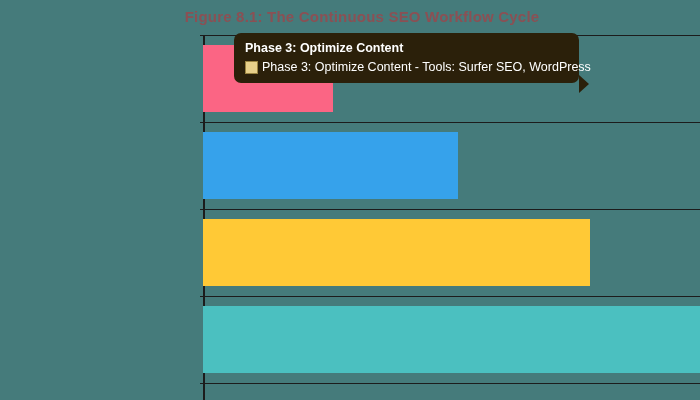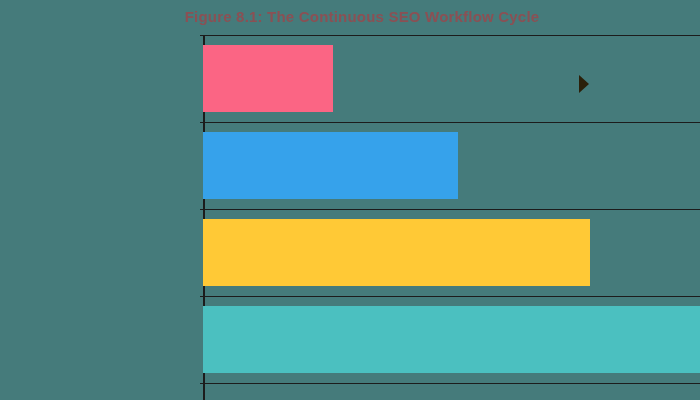--- a/index.html
+++ b/index.html
@@ -133,16 +133,23 @@
     <div class="axis-tick" style="top:329px; height:40px;"></div>
 
     <div class="bar" style="top:10px;  height:67px; width:130px; background:#fb6584;"></div>
 
     <div class="bar" style="top:97px;  height:67px; width:255px; background:#36a2eb;"></div>
 
     <div class="bar" style="top:184px; height:67px; width:387px; background:#ffc936;"></div>
 
     <div class="bar" style="top:271px; height:67px; width:509px; background:#4bc0c0;"></div>
 
+    <div class="tooltip" style="left:31px; top:-2px; width:345px;">
+      <div class="tooltip-title">Phase 3: Optimize Content</div>
+      <div class="tooltip-body-row">
+        <span class="tooltip-swatch" style="background:#e8d08a;"></span>
+        <span class="tooltip-body-text">Phase 3: Optimize Content - Tools: Surfer SEO, WordPress</span>
+      </div>
+    </div>
     <div class="tooltip-arrow" style="left:376px; top:40px;"></div>
 
   </div>
 </div>
 
 </body></html>

